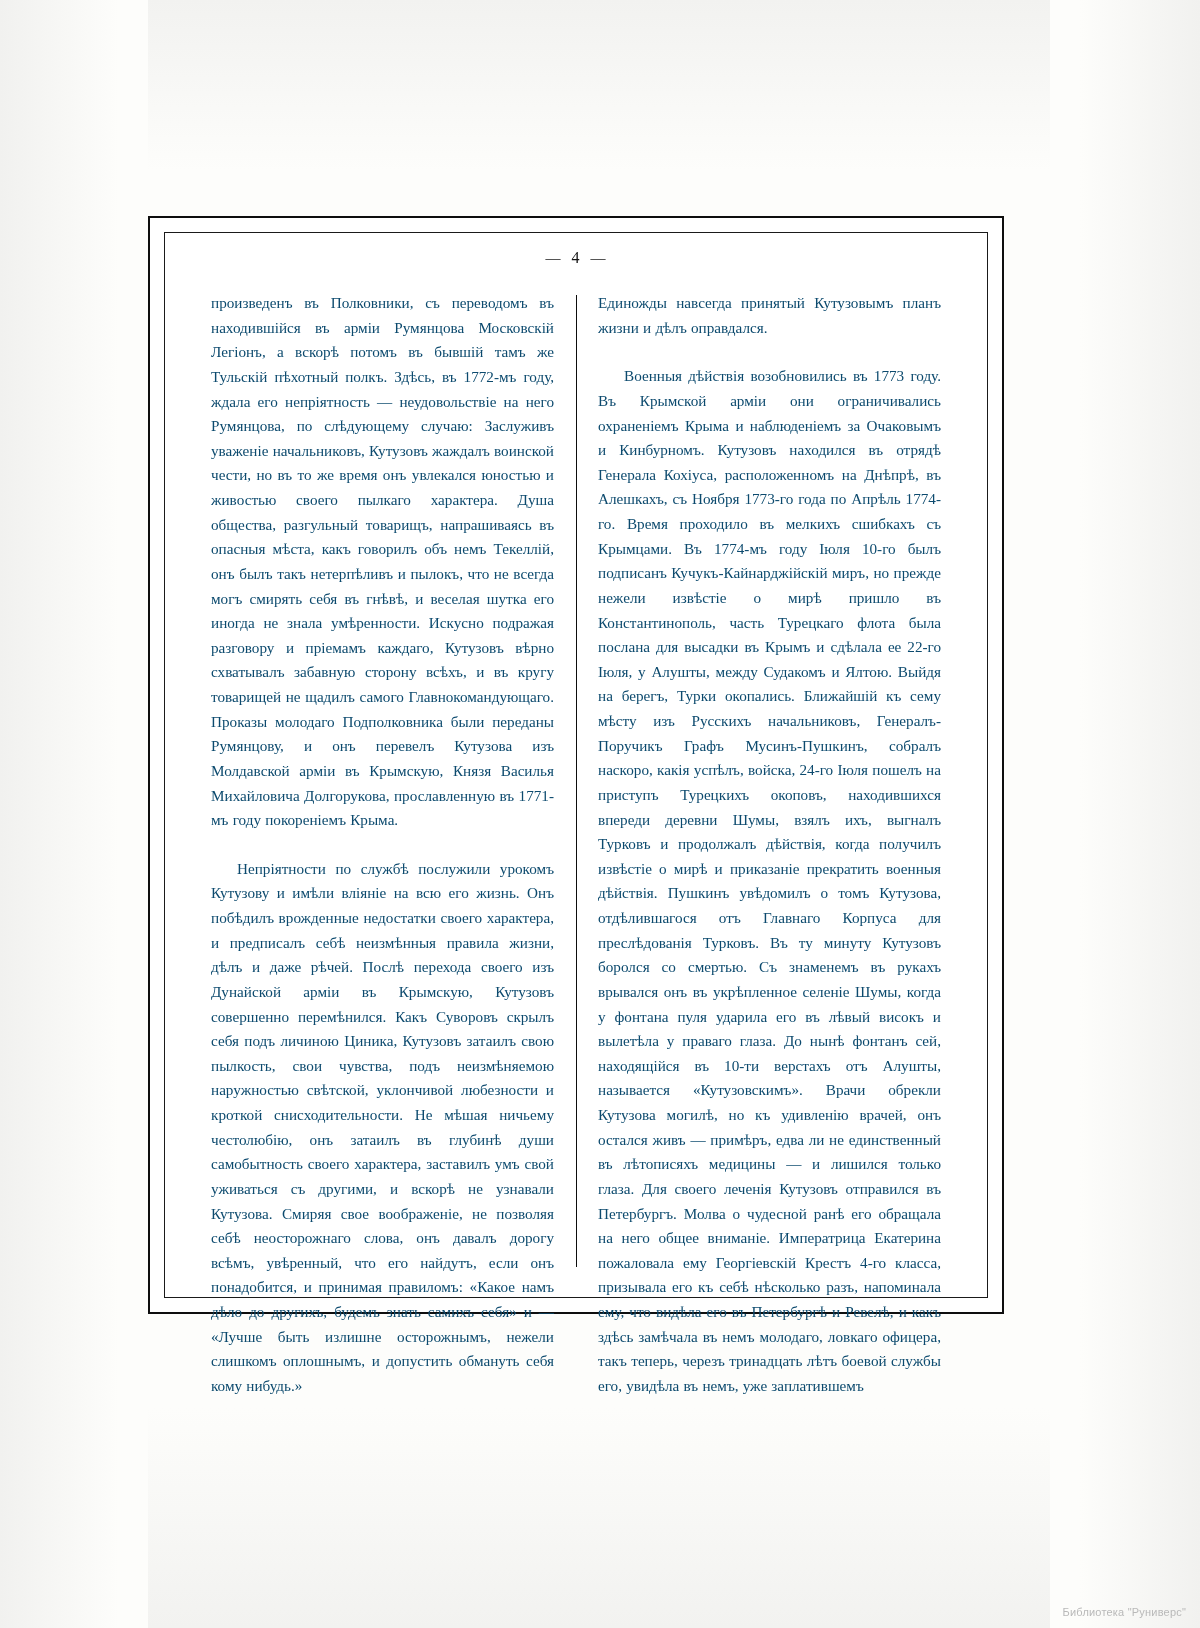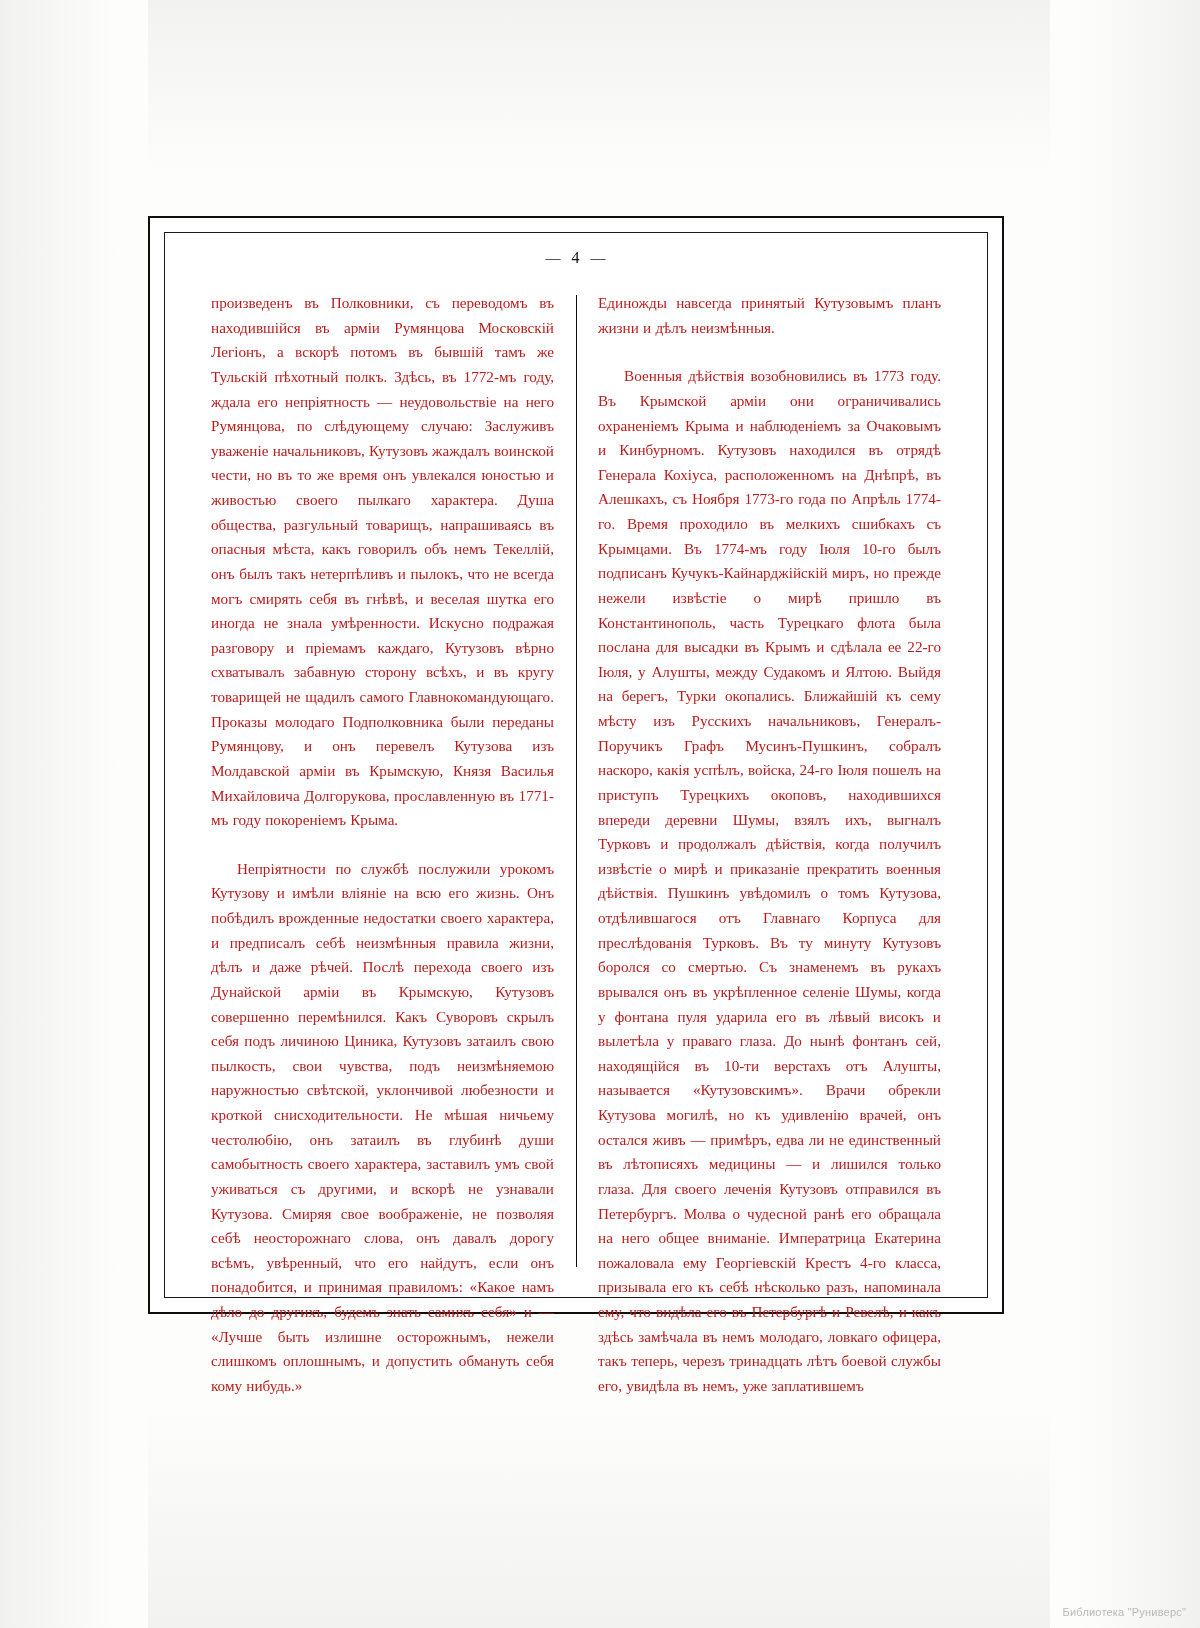--- a/index.html
+++ b/index.html
@@ -87,21 +87,21 @@
     bottom: 4px;
     width: 1px;
     background: #0d0d0d;
   }
   p.para {
     margin: 0;
     text-align: justify;
     text-justify: inter-word;
     font-size: 15.2px;
     line-height: 1.62;
-    color: #b91c1c;
+    color: #0c4a6e;
     hyphens: none;
     word-spacing: 0.4px;
     text-indent: 0;
   }
   p.para + p.para {
     margin-top: 24px;
   }
   p.indent {
     text-indent: 26px;
   }
@@ -159,21 +159,21 @@
 
       <div class="columns">
         <div class="col-divider"></div>
 
         <div class="col col-left">
           <p class="para">произведенъ въ Полковники, съ переводомъ въ находившійся въ арміи Румянцова Московскій Легіонъ, а вскорѣ потомъ въ бывшій тамъ же Тульскій пѣхотный полкъ. Здѣсь, въ 1772-мъ году, ждала его непріятность — неудовольствіе на него Румянцова, по слѣдующему случаю: Заслуживъ уваженіе начальниковъ, Кутузовъ жаждалъ воинской чести, но въ то же время онъ увлекался юностью и живостью своего пылкаго характера. Душа общества, разгульный товарищъ, напрашиваясь въ опасныя мѣста, какъ говорилъ объ немъ Текеллій, онъ былъ такъ нетерпѣливъ и пылокъ, что не всегда могъ смирять себя въ гнѣвѣ, и веселая шутка его иногда не знала умѣренности. Искусно подражая разговору и пріемамъ каждаго, Кутузовъ вѣрно схватывалъ забавную сторону всѣхъ, и въ кругу товарищей не щадилъ самого Главнокомандующаго. Проказы молодаго Подполковника были переданы Румянцову, и онъ перевелъ Кутузова изъ Молдавской арміи въ Крымскую, Князя Василья Михайловича Долгорукова, прославленную въ 1771-мъ году покореніемъ Крыма.</p>
           <p class="para indent">Непріятности по службѣ послужили урокомъ Кутузову и имѣли вліяніе на всю его жизнь. Онъ побѣдилъ врожденные недостатки своего характера, и предписалъ себѣ неизмѣнныя правила жизни, дѣлъ и даже рѣчей. Послѣ перехода своего изъ Дунайской арміи въ Крымскую, Кутузовъ совершенно перемѣнился. Какъ Суворовъ скрылъ себя подъ личиною Циника, Кутузовъ затаилъ свою пылкость, свои чувства, подъ неизмѣняемою наружностью свѣтской, уклончивой любезности и кроткой снисходительности. Не мѣшая ничьему честолюбію, онъ затаилъ въ глубинѣ души самобытность своего характера, заставилъ умъ свой уживаться съ другими, и вскорѣ не узнавали Кутузова. Смиряя свое воображеніе, не позволяя себѣ неосторожнаго слова, онъ давалъ дорогу всѣмъ, увѣренный, что его найдутъ, если онъ понадобится, и принимая правиломъ: «Какое намъ дѣло до другихъ, будемъ знать самихъ себя» и — «Лучше быть излишне осторожнымъ, нежели слишкомъ оплошнымъ, и допустить обмануть себя кому нибудь.»</p>
         </div>
 
         <div class="col col-right">
-          <p class="para">Единожды навсегда принятый Кутузовымъ планъ жизни и дѣлъ неизмѣнныя.</p>
+          <p class="para">Единожды навсегда принятый Кутузовымъ планъ жизни и дѣлъ оправдался.</p>
           <p class="para indent">Военныя дѣйствія возобновились въ 1773 году. Въ Крымской арміи они ограничивались охраненіемъ Крыма и наблюденіемъ за Очаковымъ и Кинбурномъ. Кутузовъ находился въ отрядѣ Генерала Кохіуса, расположенномъ на Днѣпрѣ, въ Алешкахъ, съ Ноября 1773-го года по Апрѣль 1774-го. Время проходило въ мелкихъ сшибкахъ съ Крымцами. Въ 1774-мъ году Іюля 10-го былъ подписанъ Кучукъ-Кайнарджійскій миръ, но прежде нежели извѣстіе о мирѣ пришло въ Константинополь, часть Турецкаго флота была послана для высадки въ Крымъ и сдѣлала ее 22-го Іюля, у Алушты, между Судакомъ и Ялтою. Выйдя на берегъ, Турки окопались. Ближайшій къ сему мѣсту изъ Русскихъ начальниковъ, Генералъ-Поручикъ Графъ Мусинъ-Пушкинъ, собралъ наскоро, какія успѣлъ, войска, 24-го Іюля пошелъ на приступъ Турецкихъ окоповъ, находившихся впереди деревни Шумы, взялъ ихъ, выгналъ Турковъ и продолжалъ дѣйствія, когда получилъ извѣстіе о мирѣ и приказаніе прекратить военныя дѣйствія. Пушкинъ увѣдомилъ о томъ Кутузова, отдѣлившагося отъ Главнаго Корпуса для преслѣдованія Турковъ. Въ ту минуту Кутузовъ боролся со смертью. Съ знаменемъ въ рукахъ врывался онъ въ укрѣпленное селеніе Шумы, когда у фонтана пуля ударила его въ лѣвый високъ и вылетѣла у праваго глаза. До нынѣ фонтанъ сей, находящійся въ 10-ти верстахъ отъ Алушты, называется «Кутузовскимъ». Врачи обрекли Кутузова могилѣ, но къ удивленію врачей, онъ остался живъ — примѣръ, едва ли не единственный въ лѣтописяхъ медицины — и лишился только глаза. Для своего леченія Кутузовъ отправился въ Петербургъ. Молва о чудесной ранѣ его обращала на него общее вниманіе. Императрица Екатерина пожаловала ему Георгіевскій Крестъ 4-го класса, призывала его къ себѣ нѣсколько разъ, напоминала ему, что видѣла его въ Петербургѣ и Ревелѣ, и какъ здѣсь замѣчала въ немъ молодаго, ловкаго офицера, такъ теперь, черезъ тринадцать лѣтъ боевой службы его, увидѣла въ немъ, уже заплатившемъ</p>
         </div>
       </div>
 
     </div>
   </div>
 
   <div class="watermark">Библиотека "Руниверс"</div>
 </div>
 

